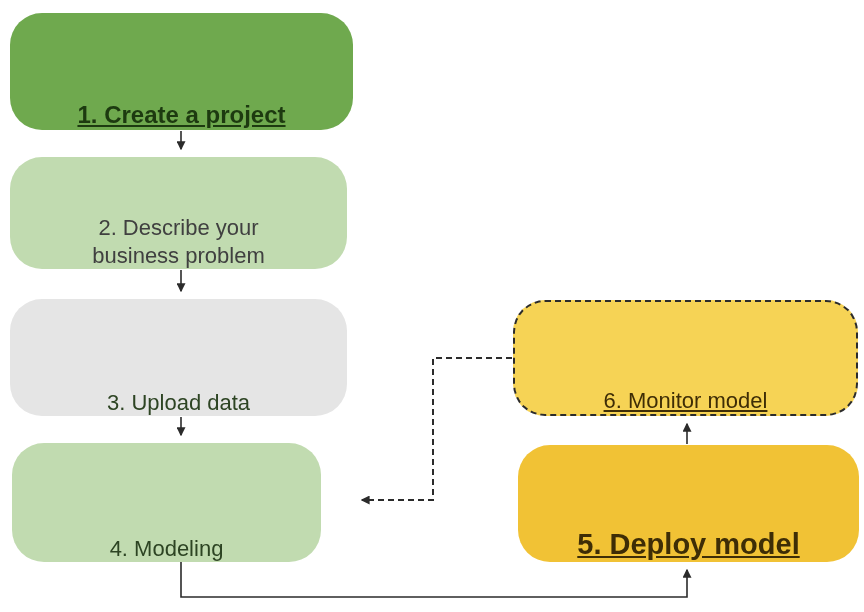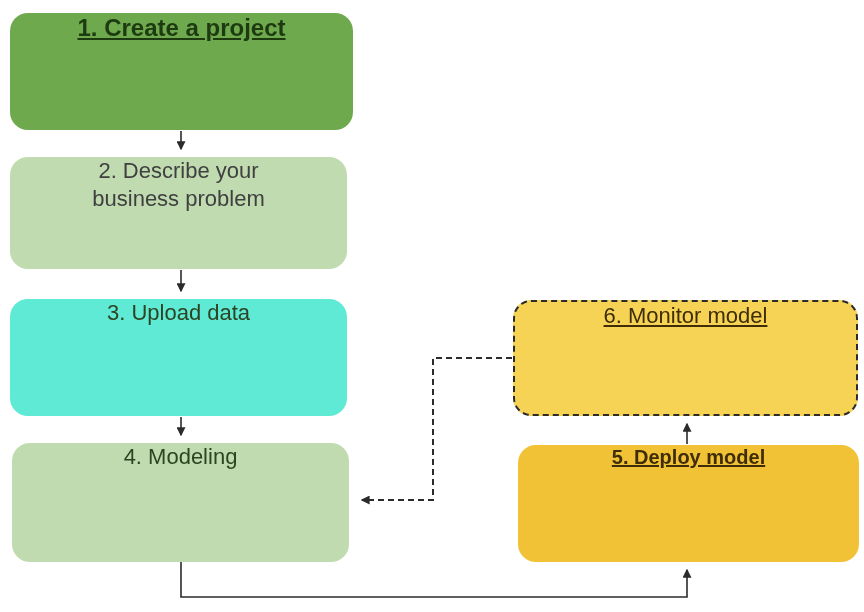--- a/index.html
+++ b/index.html
@@ -6,41 +6,41 @@
   .canvas {
     position: relative;
     width: 864px;
     height: 612px;
     background: #ffffff;
     font-family: "Liberation Sans", sans-serif;
     overflow: hidden;
   }
   .node {
     position: absolute;
-    border-radius: 18px;
+    border-radius: 32px;
     display: flex;
-    align-items: flex-start;
+    align-items: flex-end;
     justify-content: center;
     text-align: center;
     box-sizing: border-box;
     font-size: 22px;
     line-height: 1.25;
   }
   .node .label { display: inline-block; }
   .node.emphasis .label {
     font-weight: bold;
     text-decoration: underline;
   }
   
   .n1 { left: 10px;  top: 13px;  width: 343px; height: 117px; font-size: 24px; }
   .n2 { left: 10px;  top: 157px; width: 337px; height: 112px; }
   .n2 .label { max-width: 250px; }
   .n3 { left: 10px;  top: 299px; width: 337px; height: 117px; }
-  .n4 { left: 12px;  top: 443px; width: 337px; height: 119px; }
-  .n5 { left: 518px; top: 445px; width: 341px; height: 117px; font-size: 20px; }
+  .n4 { left: 12px;  top: 443px; width: 309px; height: 119px; }
+  .n5 { left: 518px; top: 445px; width: 341px; height: 117px; font-size: 29px; }
   .n6 { left: 513px; top: 300px; width: 345px; height: 116px; border: 2px dashed #2b2b2b; text-decoration: underline; }
   .connectors {
     position: absolute;
     left: 0; top: 0;
     width: 864px; height: 612px;
     pointer-events: none;
   }
 </style>
 </head>
 <body>
@@ -48,21 +48,21 @@
 <div class="canvas">
 
   <div class="node n1 emphasis" style="background-color: rgb(111, 169, 78); color: rgb(29, 58, 16);">
     <span class="label">1. Create a project</span>
   </div>
 
   <div class="node n2" style="background-color: rgb(193, 219, 176); color: #404040;">
     <span class="label">2. Describe your business problem</span>
   </div>
 
-  <div class="node n3" style="background-color: #5eead4; color: rgb(45, 68, 35);">
+  <div class="node n3" style="background-color: #e5e5e5; color: rgb(45, 68, 35);">
     <span class="label">3. Upload data</span>
   </div>
 
   <div class="node n4" style="background-color: rgb(193, 219, 176); color: rgb(45, 68, 35);">
     <span class="label">4. Modeling</span>
   </div>
 
   <div class="node n5 emphasis" style="background-color: rgb(241, 194, 53); color: rgb(62, 45, 6);">
     <span class="label">5. Deploy model</span>
   </div>

